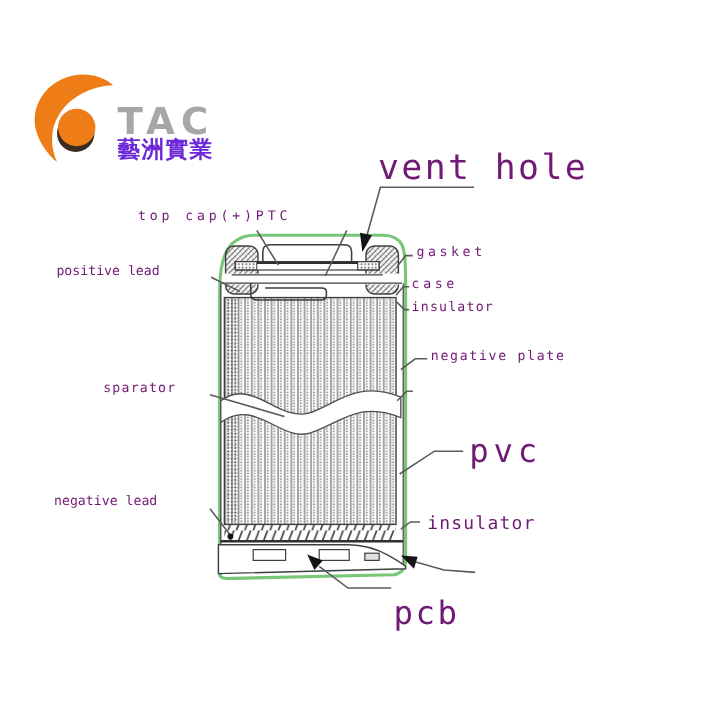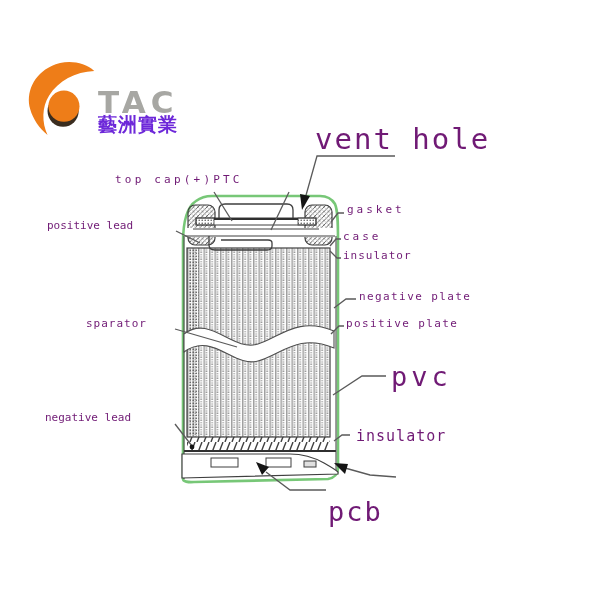--- a/index.html
+++ b/index.html
@@ -111,20 +111,19 @@
     <circle cx="192" cy="447" r="2.4" fill="#141414"></circle>
   </svg>
 
   <div class="lbl" style="left:315px;top:124px;font-size:29px;letter-spacing:2px;">vent hole</div>
   <div class="lbl lbl-sm" style="left:115px;top:174px;letter-spacing:3.2px;">top cap(+)PTC</div>
   <div class="lbl lbl-sm" style="left:47px;top:220px;">positive lead</div>
   <div class="lbl lbl-sm" style="left:347px;top:204px;letter-spacing:3px;text-align:center;">gasket</div>
   <div class="lbl lbl-sm" style="left:343px;top:231px;letter-spacing:3px;">case</div>
   <div class="lbl lbl-sm" style="left:343px;top:250px;letter-spacing:1px;">insulator</div>
   <div class="lbl lbl-sm" style="left:359px;top:291px;letter-spacing:1.4px;">negative plate</div>
-  <div class="lbl lbl-sm" style="left:346px;top:318px;letter-spacing:1.4px;">positive plate</div>
   <div class="lbl lbl-sm" style="left:86px;top:318px;letter-spacing:1px;">sparator</div>
   <div class="lbl lbl-lg" style="left:391px;top:363px;letter-spacing:4px;">pvc</div>
   <div class="lbl lbl-sm" style="left:45px;top:412px;text-align:center;">negative lead</div>
   <div class="lbl" style="left:356px;top:429px;font-size:15px;letter-spacing:1px;">insulator</div>
   <div class="lbl lbl-lg" style="left:328px;top:478px;letter-spacing:2px;margin-top:20px;">pcb</div>
 
 </div>
 
 </body></html>

